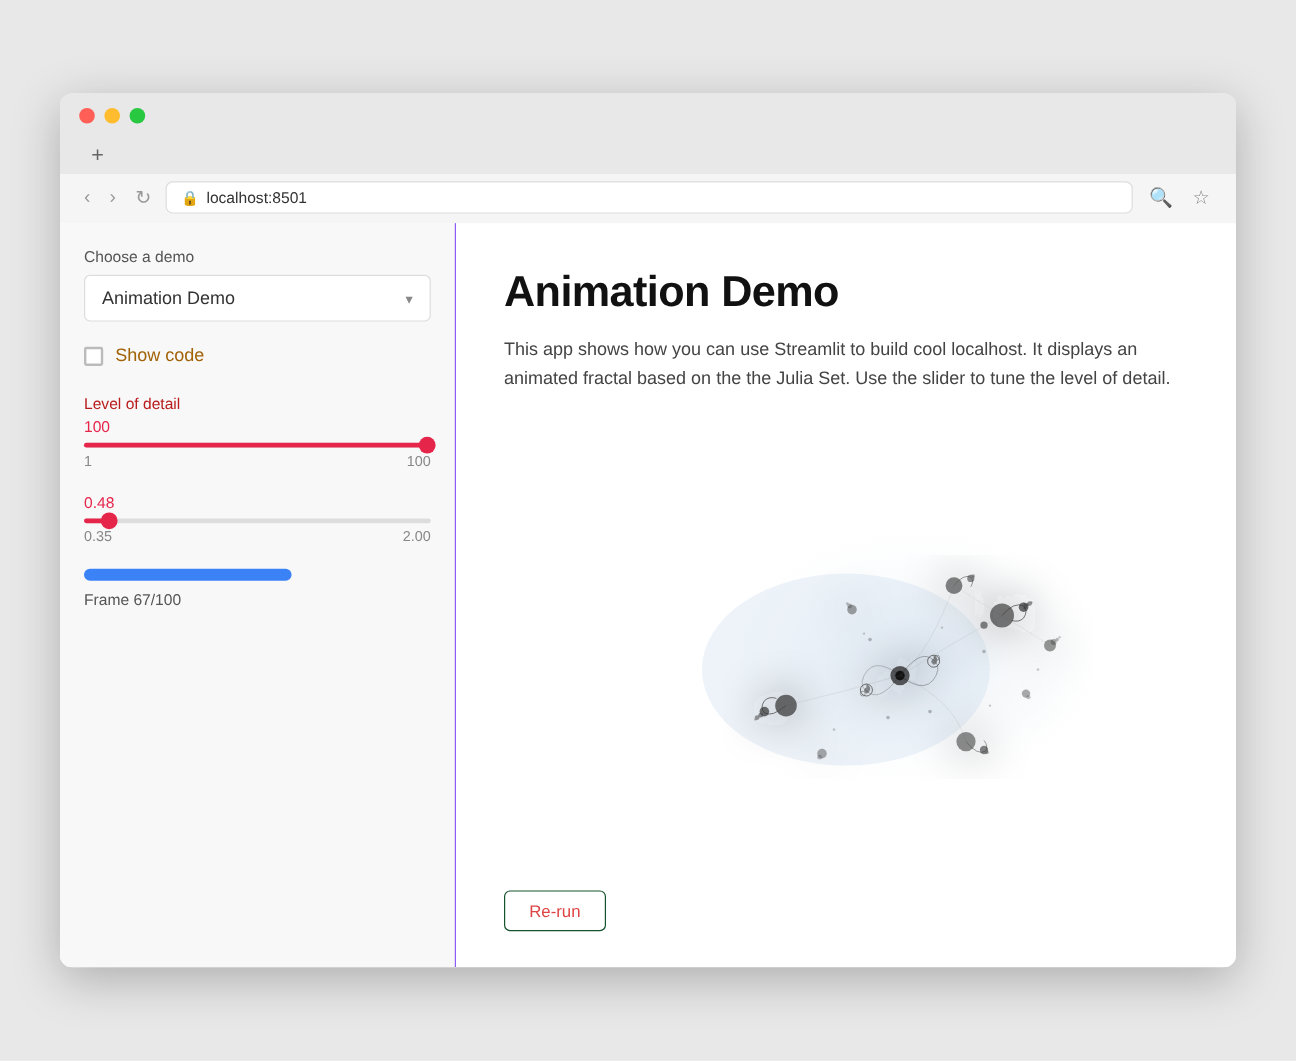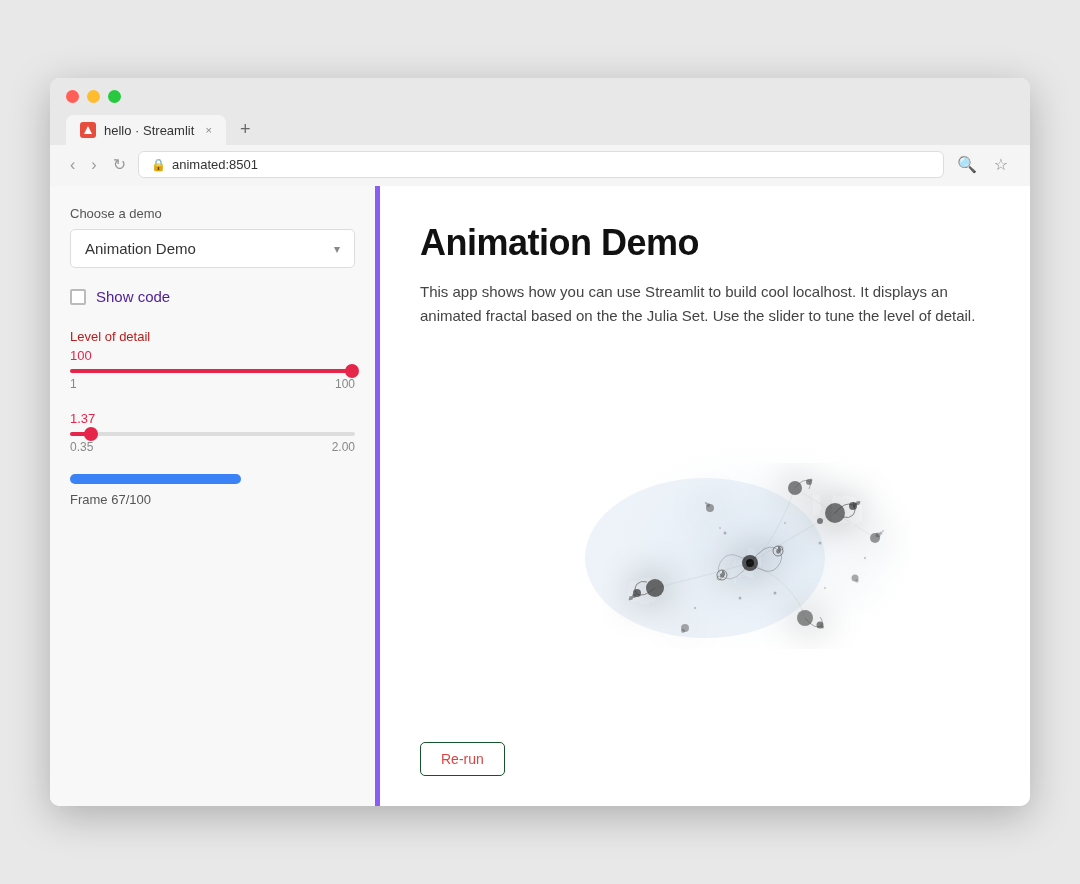--- a/index.html
+++ b/index.html
@@ -140,21 +140,21 @@
     .browser-content {
       display: flex;
       height: 620px;
       background: white;
     }
 
     
     .sidebar {
       width: 330px;
       background: #f8f8f8;
-      border-right: 5px solid #8b5cf6;
+      border-right: 1px solid #8b5cf6;
       padding: 20px 20px;
       overflow-y: auto;
       flex-shrink: 0;
     }
 
     .sidebar-label {
       font-size: 13px;
       color: #555;
       margin-bottom: 8px;
     }
@@ -190,21 +190,21 @@
       width: 16px;
       height: 16px;
       border: 2px solid #bbb;
       background: white;
       border-radius: 2px;
       flex-shrink: 0;
     }
 
     .show-code-label {
       font-size: 15px;
-      color: #4c1d95;
+      color: #a16207;
     }
 
     .slider-section {
       margin-bottom: 20px;
     }
 
     .slider-label {
       font-size: 13px;
       color: #b91c1c;
       margin-bottom: 4px;
@@ -326,40 +326,31 @@
 
 <div class="browser-window">
 
   <div class="title-bar">
     <div class="traffic-lights">
       <div class="traffic-light tl-red"></div>
       <div class="traffic-light tl-yellow"></div>
       <div class="traffic-light tl-green"></div>
     </div>
     <div class="tabs-bar">
-      <div class="tab">
-        <div class="tab-icon">
-          <svg width="10" height="10" viewBox="0 0 10 10">
-              <path d="M5 1 L9 9 L1 9 Z" fill="white"></path>
-            </svg>
-        </div>
-        <span>hello · Streamlit</span>
-        <span class="tab-close">×</span>
-      </div>
       <div class="tab tab-new">+</div>
     </div>
   </div>
 
   <div class="address-bar">
     <button class="nav-btn">‹</button>
     <button class="nav-btn">›</button>
     <button class="nav-btn">↻</button>
     <div class="url-field">
       <span class="url-icon">🔒</span>
-      <span>animated:8501</span>
+      <span>localhost:8501</span>
     </div>
     <div class="address-actions">
       <button class="addr-action-btn">🔍</button>
       <button class="addr-action-btn">☆</button>
     </div>
   </div>
 
   <div class="browser-content">
 
     <div class="sidebar">
@@ -383,21 +374,21 @@
             <div class="slider-thumb" style="left: calc(99% - 7px);"></div>
           </div>
         </div>
         <div class="slider-minmax">
           <span>1</span>
           <span>100</span>
         </div>
       </div>
 
       <div class="slider-section">
-        <div class="slider-value">1.37</div>
+        <div class="slider-value">0.48</div>
         <div class="slider-container">
           <div class="slider-track">
             <div class="slider-fill-red" style="width: 6%;"></div>
             <div class="slider-thumb" style="left: calc(6% - 3px);"></div>
           </div>
         </div>
         <div class="slider-minmax">
           <span>0.35</span>
           <span>2.00</span>
         </div>

